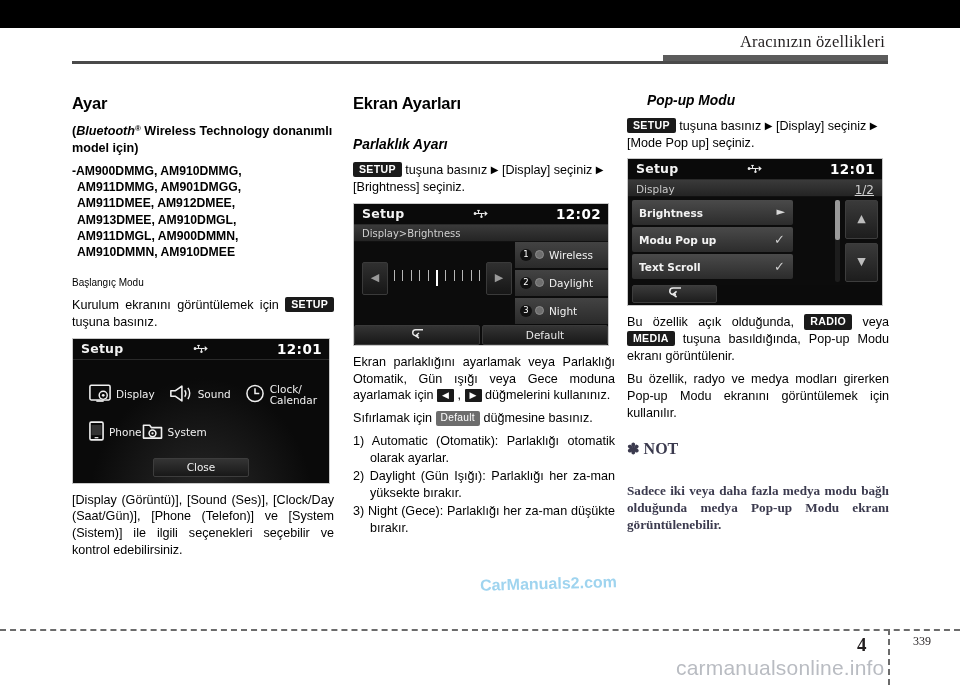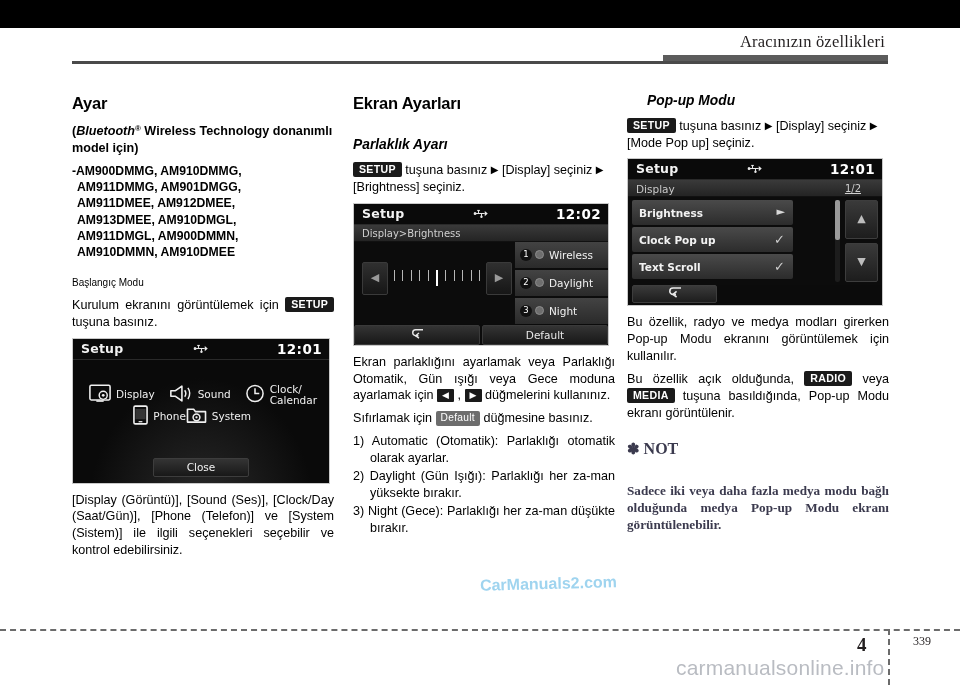--- a/index.html
+++ b/index.html
@@ -202,21 +202,21 @@
     display: flex; align-items: center; justify-content: center;
   }
 
   
   .list-head {
     position: relative; height: 17px;
     background: linear-gradient(#3a3a3a, #242424);
     color: #c9c9c9; font-size: 10.5px; padding: 2px 0 0 8px;
     border-bottom: 1px solid #111;
   }
-  .list-head .pageno { position: absolute; right: 21px; top: 2px; font-size: 10px; color: #cfcfcf; text-decoration: underline; }
+  .list-head .pageno { position: absolute; right: 8px; top: 2px; font-size: 12px; color: #cfcfcf; text-decoration: underline; }
   .list-area { position: relative; height: 88px; background: #0c0c0c; padding: 3px 4px 0 4px; }
   .list-rows { width: 161px; }
   .lrow {
     position: relative; height: 25px; margin-bottom: 2px;
     background: linear-gradient(#4a4a4a, #2c2c2c);
     border-radius: 2px;
     display: flex; align-items: center; padding: 12px 7px;
     color: #f2f2f2; font-size: 10.5px; font-weight: bold;
   }
   .lrow .rmark { position: absolute; right: 8px; color: #d8d8d8; font-size: 11px; }
@@ -347,21 +347,21 @@
                 <svg width="20" height="19" viewBox="0 0 20 20">
                     <circle cx="10" cy="10" r="8.5" fill="none" stroke="#f0f0f0" stroke-width="1.6"></circle>
                     <path d="M10 4.5 V10 H14.5" fill="none" stroke="#f0f0f0" stroke-width="1.6"></path>
                   </svg>
               </span>
               <span class="ilabel">Clock/
 Calendar</span>
             </div>
           </div>
 
-          <div class="menu-row" style="left:16px; top:45px; width:162px; justify-content:flex-end;">
+          <div class="menu-row" style="left:16px; top:61px; width:162px; justify-content:flex-start;">
             <div class="menu-item">
               <span>
                 <svg width="15" height="20" viewBox="0 0 16 21">
                     <rect x="1" y="1" width="14" height="19" rx="1.5" fill="none" stroke="#f0f0f0" stroke-width="1.7"></rect>
                     <rect x="2.6" y="4" width="10.8" height="11" fill="#f0f0f0" opacity="0.18"></rect>
                     <rect x="6" y="17" width="4" height="1.3" fill="#f0f0f0"></rect>
                   </svg>
               </span>
               <span class="ilabel">Phone</span>
             </div>
@@ -502,21 +502,21 @@
           <span>Display</span>
           <span class="pageno">1/2</span>
         </div>
         <div class="list-area">
           <div class="list-rows">
             <div class="lrow">
               <span>Brightness</span>
               <span class="rmark">►</span>
             </div>
             <div class="lrow">
-              <span>Clock Pop up</span>
+              <span>Modu Pop up</span>
               <span class="rmark chk">✓</span>
             </div>
             <div class="lrow">
               <span>Text Scroll</span>
               <span class="rmark chk">✓</span>
             </div>
           </div>
           <div class="scrollbar">
               <i></i>
             </div>
@@ -530,23 +530,23 @@
             <span>
               <svg width="16" height="12" viewBox="0 0 16 12">
                   <path d="M14 2 H6 A3.2 3.2 0 0 0 6 8.4 H9" fill="none" stroke="#e8e8e8" stroke-width="1.6"></path>
                   <path d="M9.6 5.4 L6 8.4 L9.6 11" fill="none" stroke="#e8e8e8" stroke-width="1.6" stroke-linejoin="round"></path>
                 </svg>
             </span>
           </div>
         </div>
       </div>
 
+      <p class="body"><span>Bu özellik açık olduğunda, </span><span class="key">RADIO</span><span> veya </span><span class="key">MEDIA</span><span> tuşuna basıldığında, Pop-up Modu ekranı görüntülenir.</span></p>
+
       <p class="body">Bu özellik, radyo ve medya modları girerken Pop-up Modu ekranını görüntülemek için kullanılır.</p>
-
-      <p class="body"><span>Bu özellik açık olduğunda, </span><span class="key">RADIO</span><span> veya </span><span class="key">MEDIA</span><span> tuşuna basıldığında, Pop-up Modu ekranı görüntülenir.</span></p>
 
       <div class="note-head"><span class="ast">✽</span>
         <span>NOT</span></div>
       <div class="note-body">Sadece iki veya daha fazla medya modu bağlı olduğunda medya Pop-up Modu ekranı görüntülenebilir.</div>
     </div>
 
   </div>
 
   <div class="dashed"></div>
   <div class="vdash"></div>

